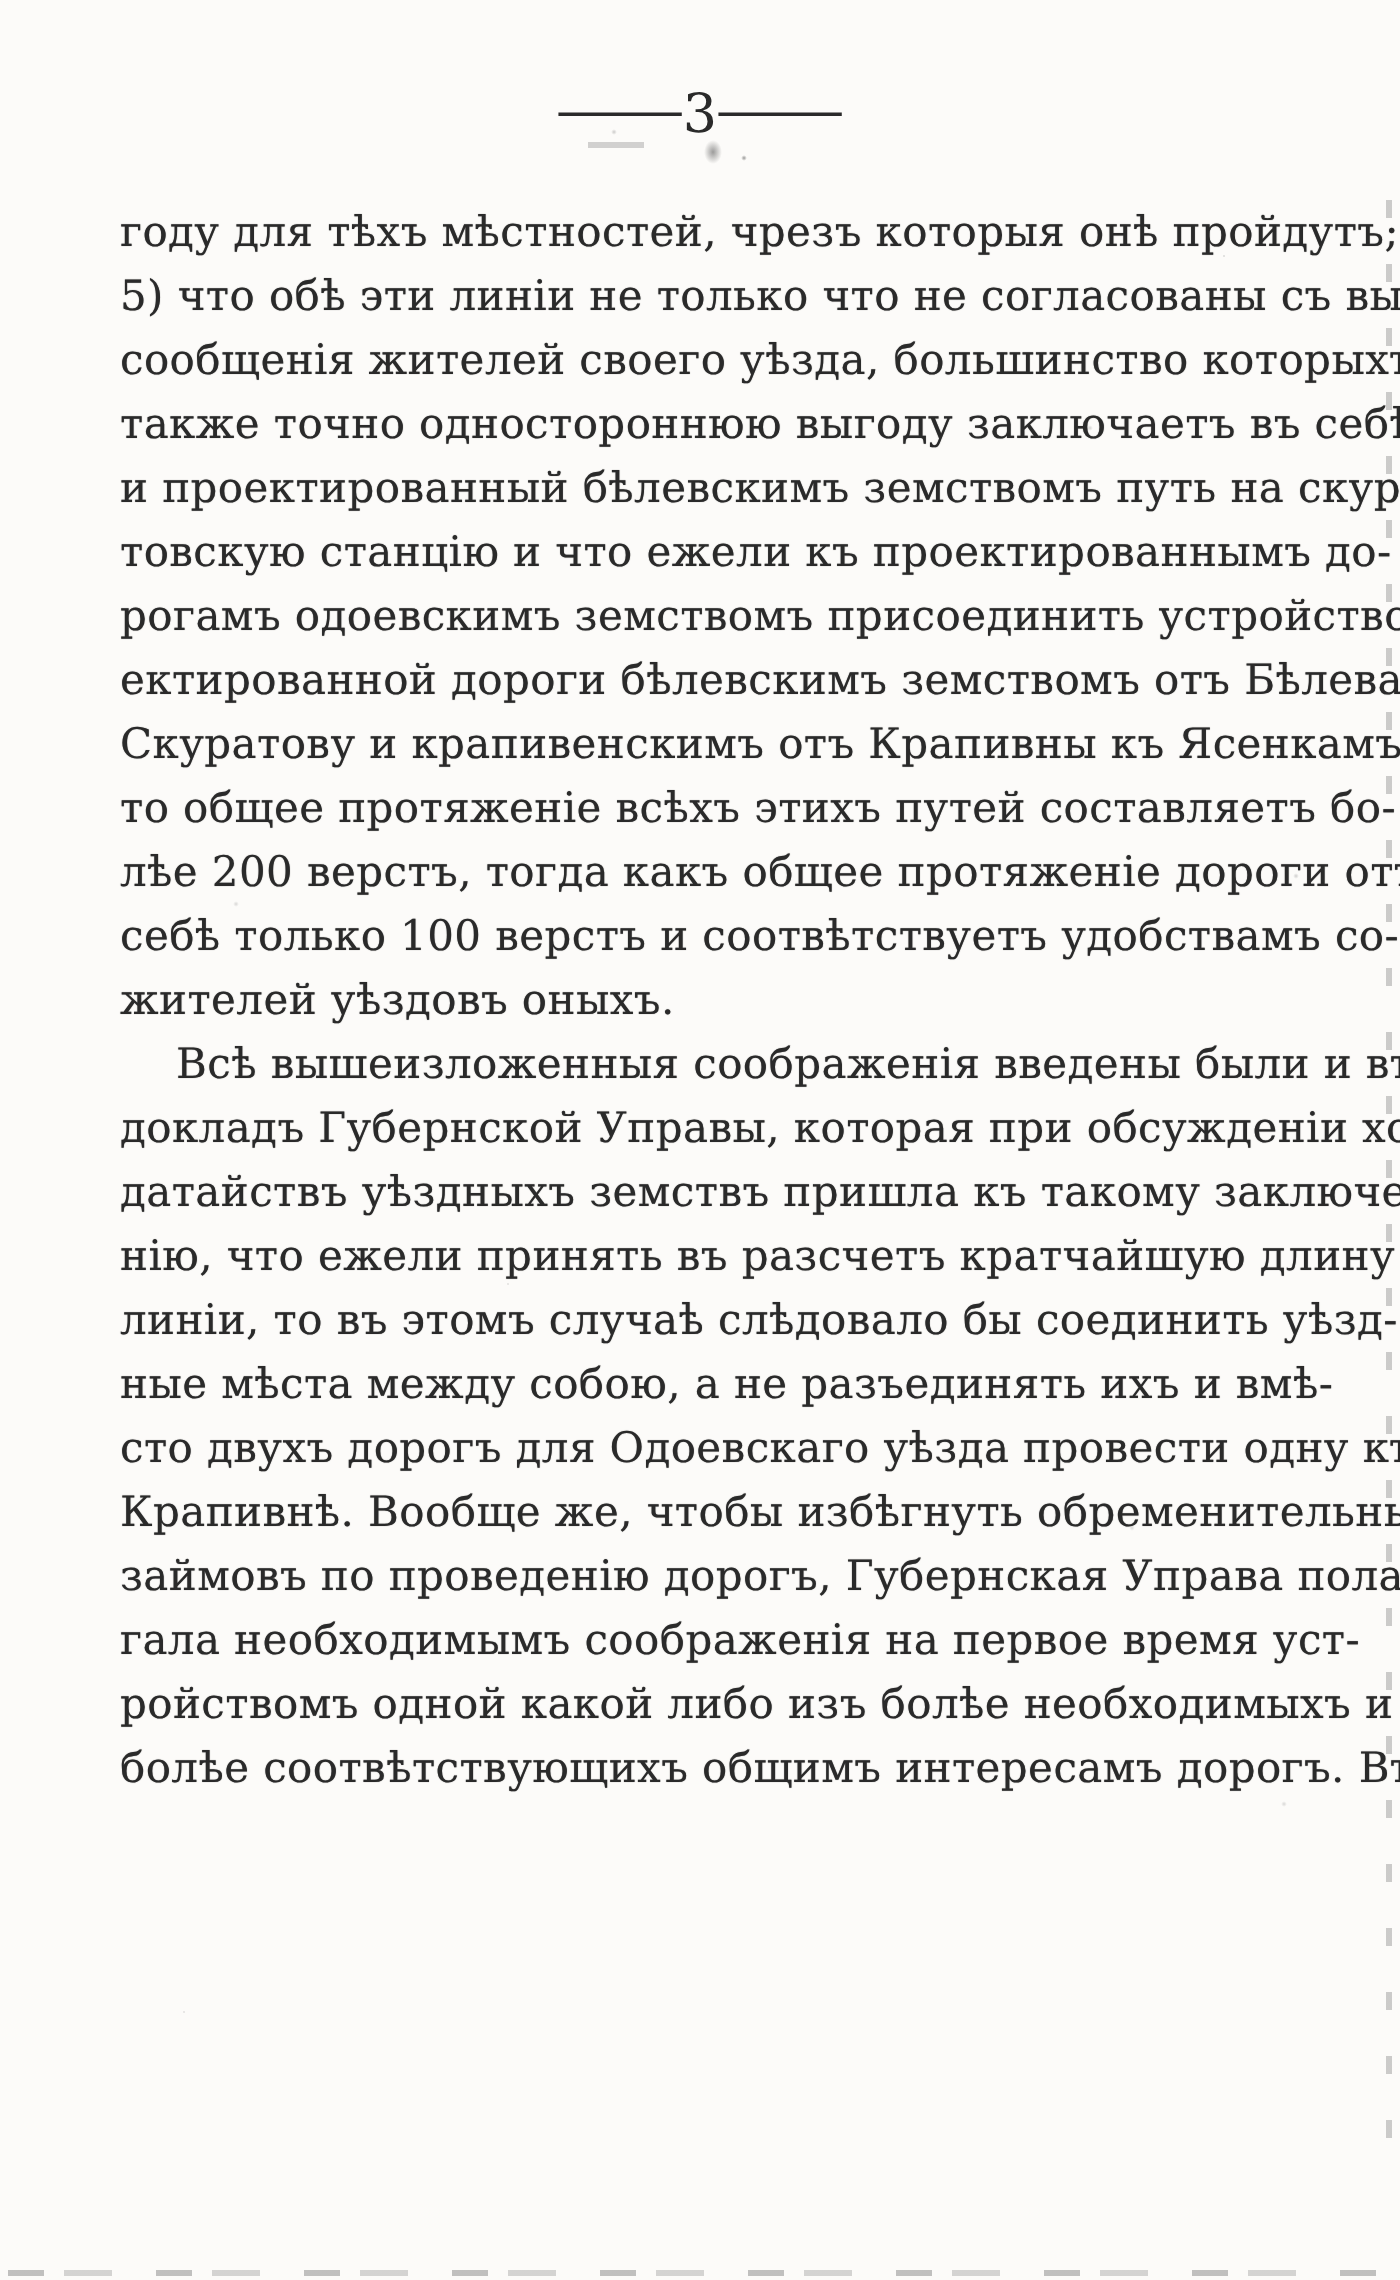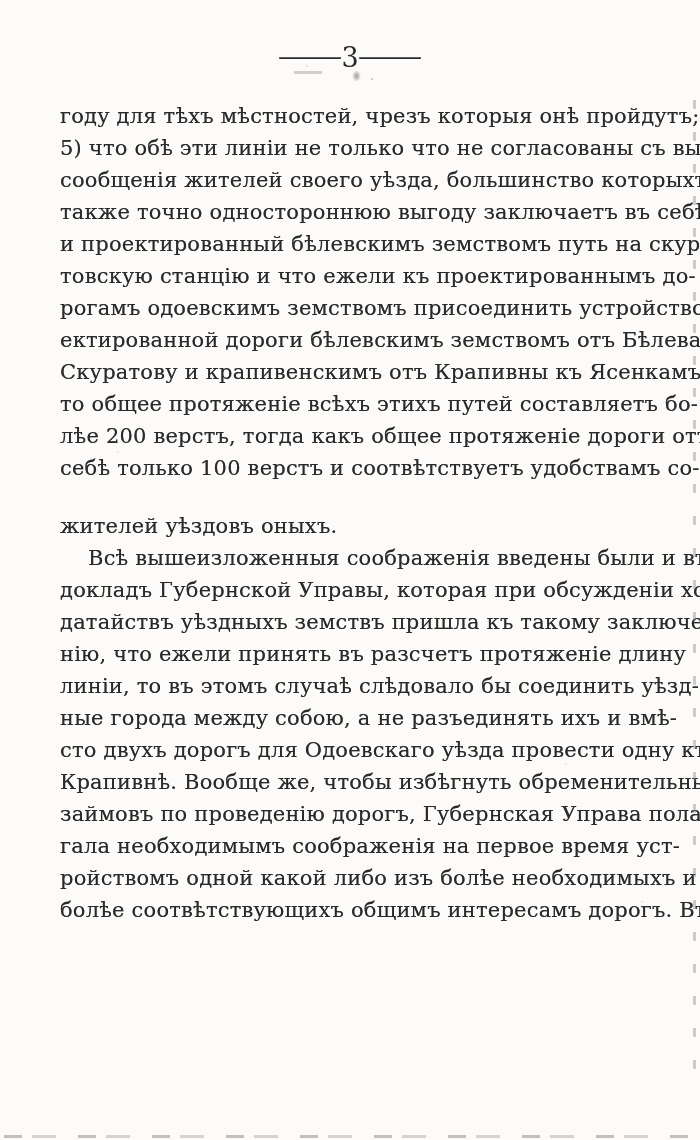--- a/index.html
+++ b/index.html
@@ -55,21 +55,21 @@
     letter-spacing:.2px;
     text-shadow:0 0 .5px rgba(20,20,20,.55);
   }
   .line{
     height:32px;
     white-space:nowrap;
     text-align:justify;
     text-align-last:justify;
   }
   .line.indent{text-indent:28px;}
-  .line.para-end{text-align-last:left;margin-top:26px;}
+  .line.para-end{text-align-last:left;}
   
   .right-ghost{
     position:absolute;top:100px;bottom:70px;right:4px;width:3px;
     background:repeating-linear-gradient(180deg,
       rgba(130,130,130,.40) 0 9px, transparent 9px 32px);
   }
   
   .bottom-ghost{
     position:absolute;left:4px;right:4px;bottom:2px;height:3px;
     background:repeating-linear-gradient(90deg,
@@ -94,23 +94,23 @@
       <div class="line">рогамъ одоевскимъ земствомъ присоединить устройство про-</div>
       <div class="line">ектированной дороги бѣлевскимъ земствомъ отъ Бѣлева къ</div>
       <div class="line">Скуратову и крапивенскимъ отъ Крапивны къ Ясенкамъ,</div>
       <div class="line">то общее протяженіе всѣхъ этихъ путей составляетъ бо-</div>
       <div class="line">лѣе 200 верстъ, тогда какъ общее протяженіе дороги отъ</div>
       <div class="line">себѣ только 100 верстъ и соотвѣтствуетъ удобствамъ со-</div>
       <div class="line para-end">жителей уѣздовъ оныхъ.</div>
       <div class="line indent">Всѣ вышеизложенныя соображенія введены были и въ</div>
       <div class="line">докладъ Губернской Управы, которая при обсужденіи хо-</div>
       <div class="line">датайствъ уѣздныхъ земствъ пришла къ такому заключе-</div>
-      <div class="line">нію, что ежели принять въ разсчетъ протяженіе длину</div>
+      <div class="line">нію, что ежели принять въ разсчетъ кратчайшую длину</div>
       <div class="line">линіи, то въ этомъ случаѣ слѣдовало бы соединить уѣзд-</div>
-      <div class="line">ные города между собою, а не разъединять ихъ и вмѣ-</div>
+      <div class="line">ные мѣста между собою, а не разъединять ихъ и вмѣ-</div>
       <div class="line">сто двухъ дорогъ для Одоевскаго уѣзда провести одну къ</div>
       <div class="line">Крапивнѣ. Вообще же, чтобы избѣгнуть обременительныхъ</div>
       <div class="line">займовъ по проведенію дорогъ, Губернская Управа пола-</div>
       <div class="line">гала необходимымъ соображенія на первое время уст-</div>
       <div class="line">ройствомъ одной какой либо изъ болѣе необходимыхъ и</div>
       <div class="line">болѣе соотвѣтствующихъ общимъ интересамъ дорогъ. Въ</div>
     </div>
   <div class="right-ghost"></div>
   <div class="bottom-ghost"></div>
 </div>

